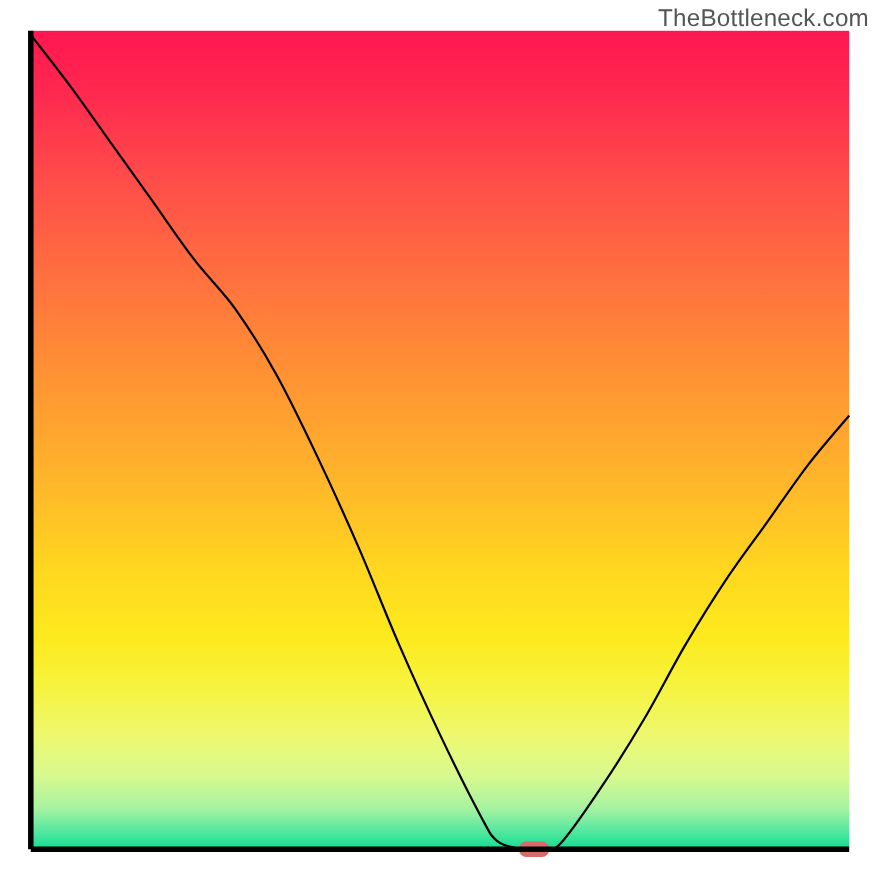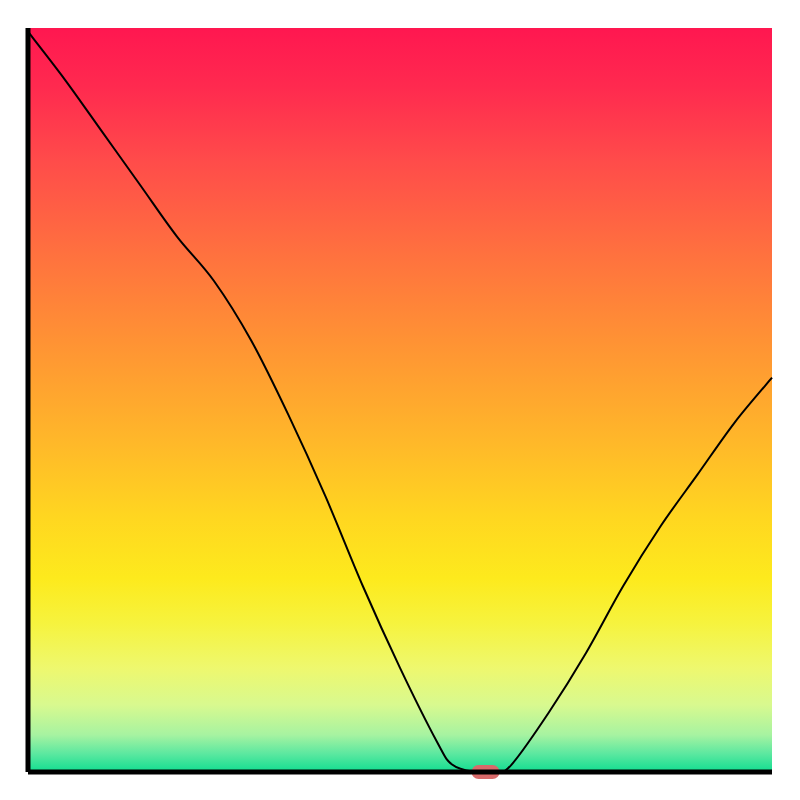--- a/index.html
+++ b/index.html
@@ -28,20 +28,21 @@
   svg.chart {
     position: absolute;
     top: 0;
     left: 0;
   }
 </style>
 </head>
 <body>
 
 <div class="container">
+  <div class="watermark">TheBottleneck.com</div>
   <svg class="chart" width="800" height="800" viewBox="0 0 800 800">
     <defs>
       <linearGradient id="bg-grad" x1="0" y1="0" x2="0" y2="1">
           <stop offset="0.00%" stop-color="#ff1750"></stop>
           <stop offset="8.00%" stop-color="#ff2a4f"></stop>
           <stop offset="18.00%" stop-color="#ff4c4a"></stop>
           <stop offset="30.00%" stop-color="#ff703f"></stop>
           <stop offset="42.00%" stop-color="#ff9234"></stop>
           <stop offset="55.00%" stop-color="#ffb62a"></stop>
           <stop offset="66.00%" stop-color="#ffd720"></stop>

